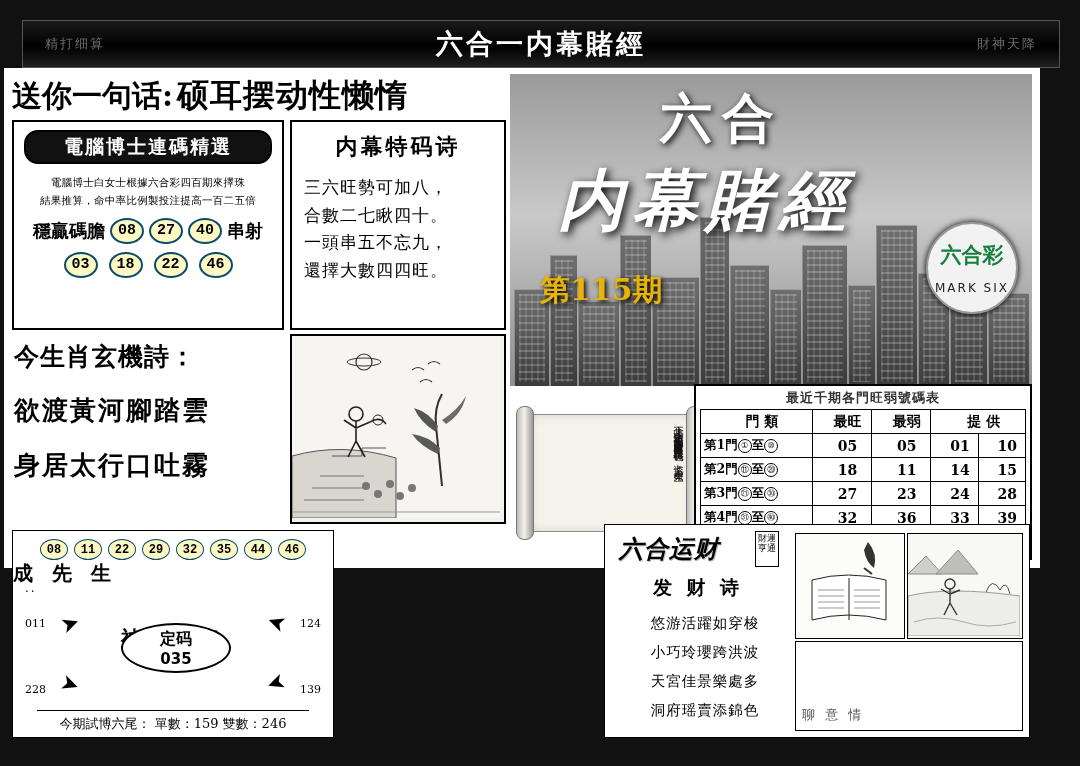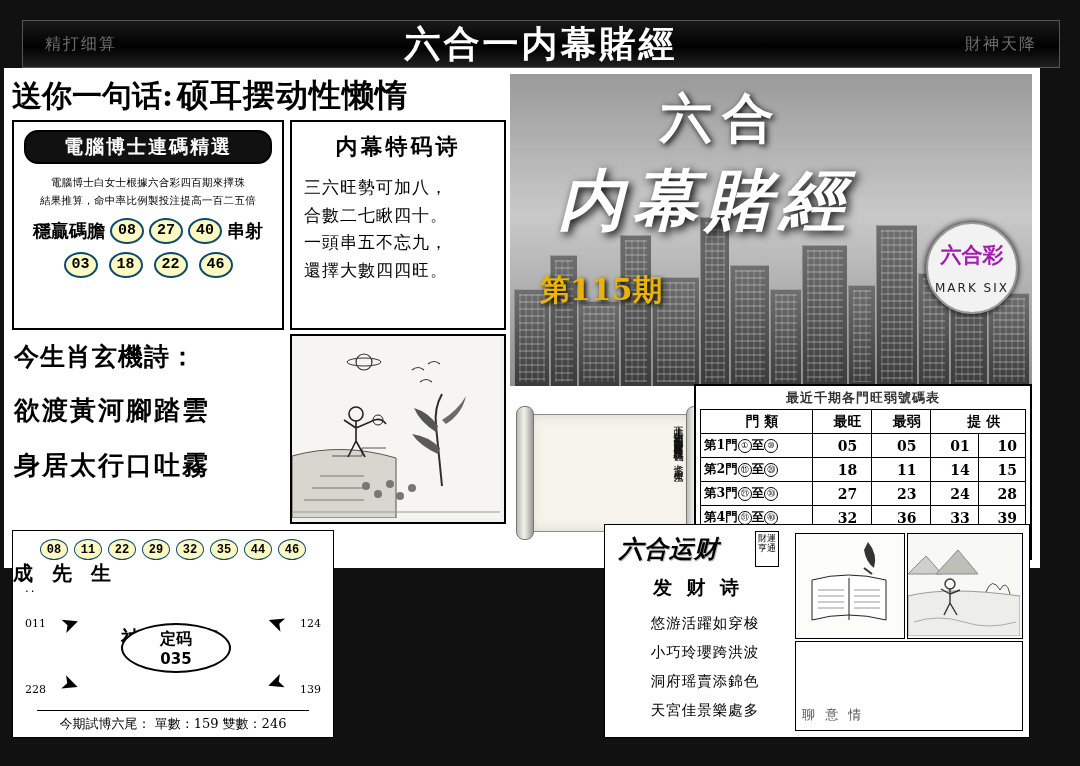--- a/index.html
+++ b/index.html
@@ -25,29 +25,29 @@
     left: 22px; top: 20px;
     width: 1036px; height: 46px;
     background: linear-gradient(#1a1a1a, #000 55%, #202020);
     border: 1px solid #555;
     display: flex;
     align-items: center;
     justify-content: center;
   }
   .header-title {
     color: #fff;
-    font-size: 36px;
+    font-size: 27px;
     font-weight: bold;
     letter-spacing: 3px;
     font-family: "DejaVu Serif", serif;
   }
   .header-left, .header-right {
     position: absolute;
     color: #6e6e6e;
-    font-size: 16px;
+    font-size: 13px;
     letter-spacing: 2px;
   }
   .header-left { left: 22px; }
   .header-right { right: 22px; }
 
   
   .sheet {
     position: absolute;
     left: 4px; top: 68px;
     width: 1036px; height: 500px;
@@ -235,21 +235,21 @@
     border-radius: 50%;
     background: #f2f2f2;
     border: 2px solid #999;
     display: flex; flex-direction: column;
     align-items: center; justify-content: center;
     box-shadow: 0 0 6px #000;
   }
   .hero-badge .b1 {
     font-size: 21px; font-weight: bold;
     font-family: Liberation Sans, sans-serif;
-    color: #a21caf;
+    color: #15803d;
   }
   .hero-badge .b2 {
     font-size: 12px; letter-spacing: 2px;
     font-family: "DejaVu Sans", sans-serif;
     color: #222;
     margin-top: 12px;
   }
   .hero-buildings {
     position: absolute;
     left: 0; bottom: 0;
@@ -722,22 +722,22 @@
       <div class="arrow-foot">今期試博六尾：  單數：159      雙數：246</div>
     </div>
 
     <div class="lucky">
       <div class="lucky-logo">六合运财</div>
       <div class="lucky-stamp">財運亨通</div>
       <div class="lucky-sub">发 财 诗</div>
       <div class="lucky-poem">
         <div>悠游活躍如穿梭</div>
         <div>小巧玲瓔跨洪波</div>
+        <div>天宮佳景樂處多</div>
         <div>洞府瑶賣添錦色</div>
-        <div>天宮佳景樂處多</div>
       </div>
 
       <div class="lucky-pic1">
         <svg viewBox="0 0 106 102" width="106" height="102">
           <rect x="0" y="0" width="106" height="102" fill="#fcfcf9"></rect>
           <path d="M16 46 q36 -10 74 0 l0 40 q-38 -10 -74 0 z" fill="#fff" stroke="#222"></path>
           <path d="M53 44 l0 42" stroke="#222"></path>
           <g stroke="#999">
             <path d="M22 56 l26 0 M22 62 l26 0 M22 68 l26 0 M22 74 l26 0"></path>
             <path d="M58 56 l26 0 M58 62 l26 0 M58 68 l26 0 M58 74 l26 0"></path>

